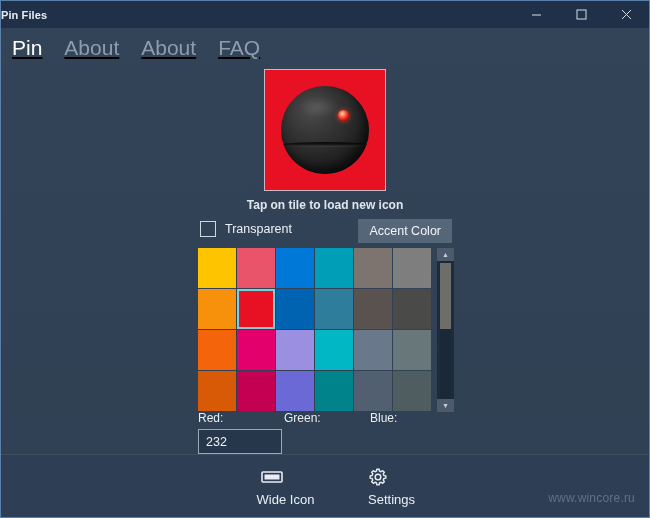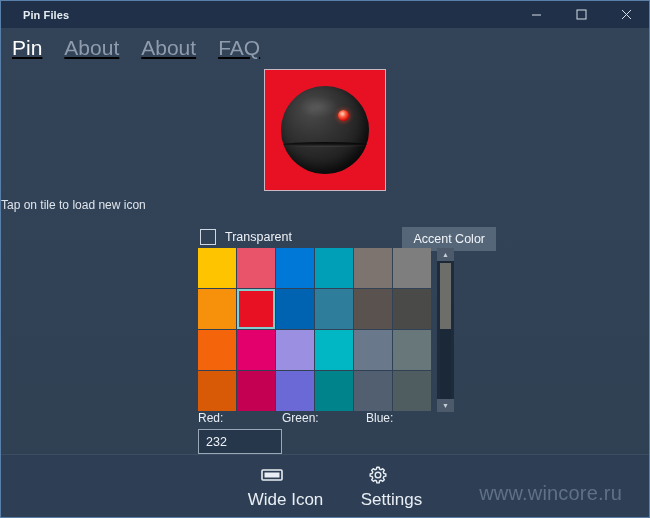--- a/index.html
+++ b/index.html
@@ -29,21 +29,21 @@
     position: absolute;
     left: 0; top: 0;
     width: 648px;
     height: 27px;
     background: #1e2f४7;
     background: #1f3048;
     display: flex;
     align-items: center;
   }
   #titlebar .title {
-    margin-left: 22px;
+    margin-left: 0;
     font-size: 11px;
     color: #e8edf3;
     letter-spacing: 0.1px;
     font-weight: 600;
   }
   .win-buttons {
     position: absolute;
     right: 0; top: 0;
     height: 27px;
     display: flex;
@@ -77,20 +77,22 @@
     line-height: 1;
     white-space: nowrap;
   }
   .tab.active { color: #ffffff; }
 
   
   #tile-area {
     position: absolute;
     left: 0; top: 65px;
     width: 648px;
+    text-align: center;
+    font-weight: bold;
   }
   #tile {
     width: 122px;
     height: 122px;
     margin: 3px auto 0;
     border: 1px solid #c9b8c4;
     background: #e81123;
     box-sizing: border-box;
     display: flex;
     align-items: center;
@@ -141,23 +143,22 @@
     margin-top: 7px;
     font-size: 12px;
     color: #dfe5ec;
   }
 
   
   #controls-row {
     position: absolute;
     left: 199px;
     top: 218px;
-    width: 296px;
+    width: 252px;
     height: 26px;
-    margin-top: 8px;
   }
   .checkbox-wrap {
     display: flex;
     align-items: center;
     position: absolute;
     left: 0; top: 2px;
   }
   .checkbox {
     width: 16px;
     height: 16px;
@@ -256,20 +257,21 @@
     background: #6d6d6a;
   }
 
   
   #rgb-row {
     position: absolute;
     left: 197px;
     top: 410px;
     width: 256px;
     display: flex;
+    justify-content: space-between;
   }
   .rgb-group { width: 84px; }
   .rgb-label {
     font-size: 12px;
     color: #e9eef4;
     margin-bottom: 4px;
   }
   .rgb-input {
     width: 84px;
     height: 25px;
@@ -305,30 +307,30 @@
     color: #e9eef4;
   }
   .bottom-item .bi-icon {
     height: 24px;
     display: flex;
     align-items: center;
     justify-content: center;
   }
   .bottom-item .bi-label {
     margin-top: 3px;
-    font-size: 17px;
+    font-size: 13px;
     white-space: nowrap;
     margin-left: 27px;
   }
   .bottom-item.active { color: #4ec3b8; }
   #watermark {
     position: absolute;
-    right: 27px;
+    right: 14px;
     bottom: 12px;
-    font-size: 20px;
+    font-size: 12px;
     color: #5f7187;
     letter-spacing: 0.2px;
   }
 </style>
 </head>
 <body>
 
 <div id="app">
 
   <div id="titlebar">

